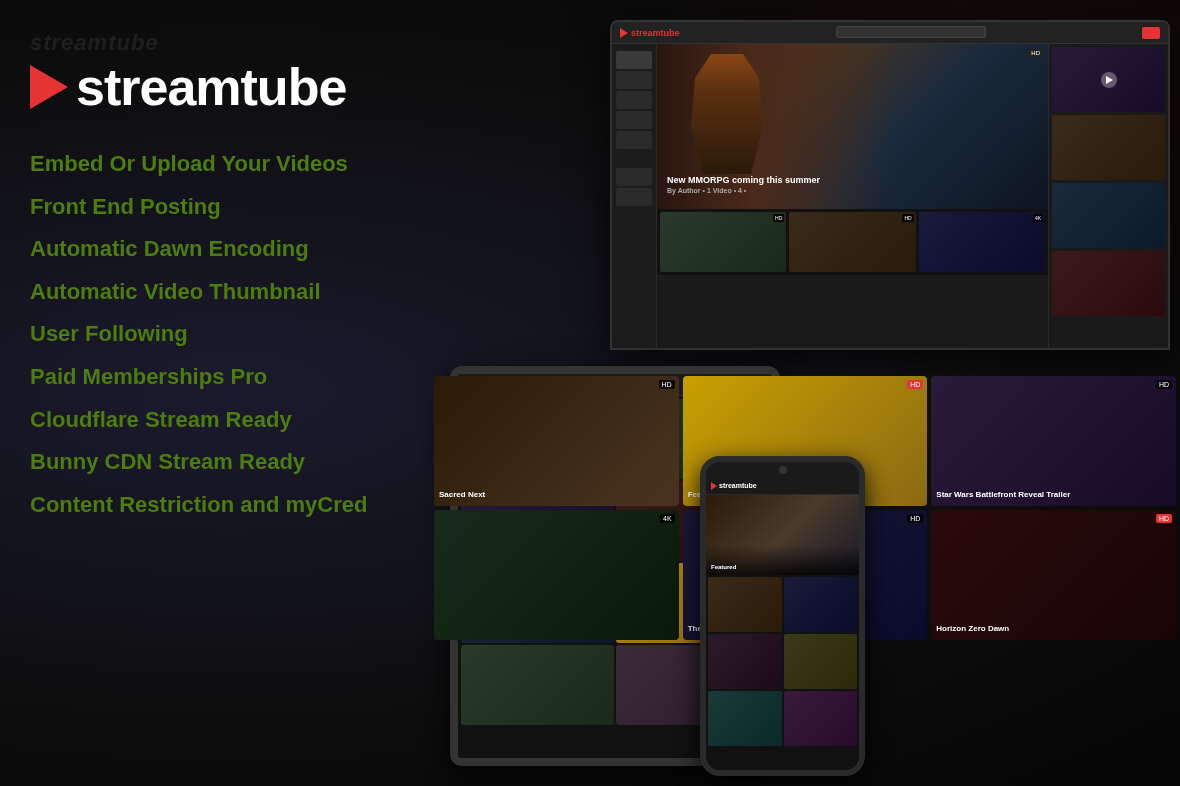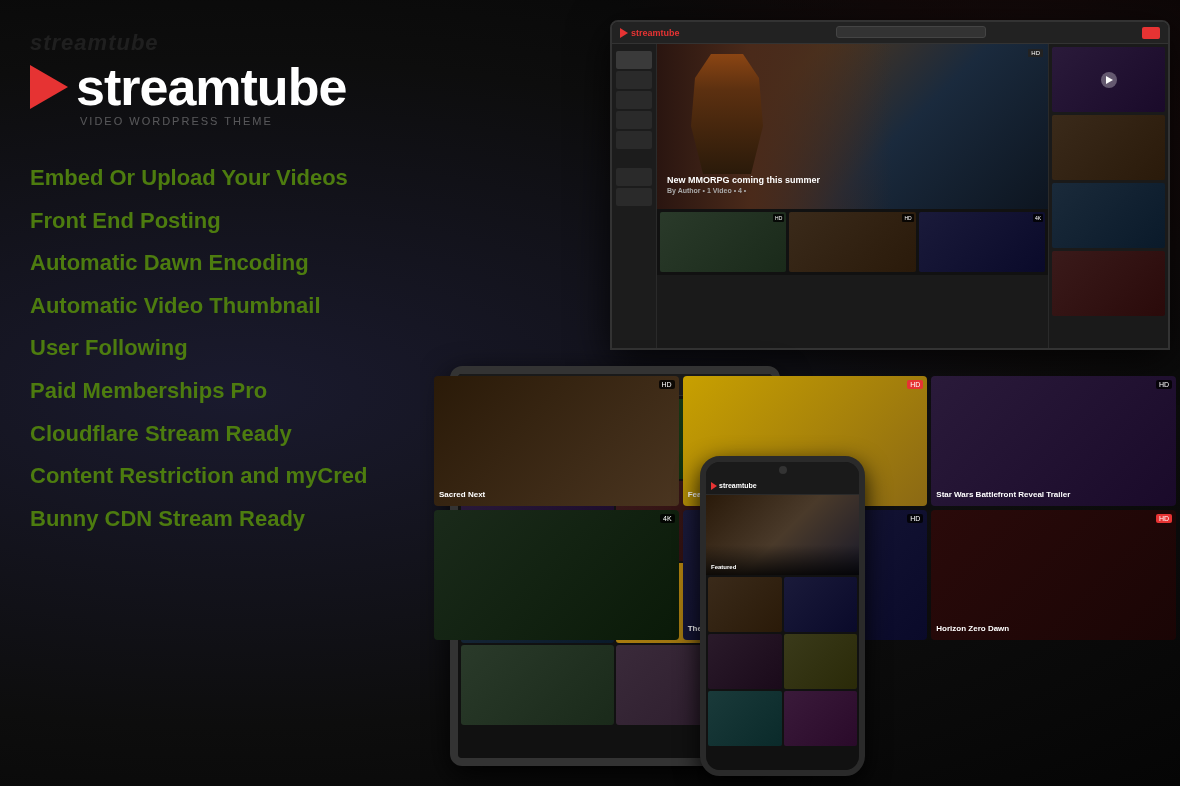--- a/index.html
+++ b/index.html
@@ -566,33 +566,32 @@
 <div class="bg-glow"></div>
 <div class="bg-glow2"></div>
 
 <div class="left-panel">
   <div class="logo-area">
     <div class="logo-watermark">streamtube</div>
     <div class="logo-main">
       <span class="logo-play"></span>
       <span class="logo-text">streamtube</span>
     </div>
-    <div class="logo-tagline">VIDEO WORDPRESS THEME</div>
   </div>
 
   <ul class="features-list">
     <li>Embed Or Upload Your Videos</li>
     <li>Front End Posting</li>
     <li>Automatic Dawn Encoding</li>
     <li>Automatic Video Thumbnail</li>
     <li>User Following</li>
     <li>Paid Memberships Pro</li>
     <li>Cloudflare Stream Ready</li>
+    <li>Bunny CDN Stream Ready</li>
     <li>Content Restriction and myCred</li>
-    <li>Bunny CDN Stream Ready</li>
   </ul>
 </div>
 
 <div class="right-panel">
 
   <div class="desktop-mockup">
     <div class="desktop-bar">
       <div class="desktop-bar-logo">
         <div class="desktop-bar-play"></div>
         <span>streamtube</span>

